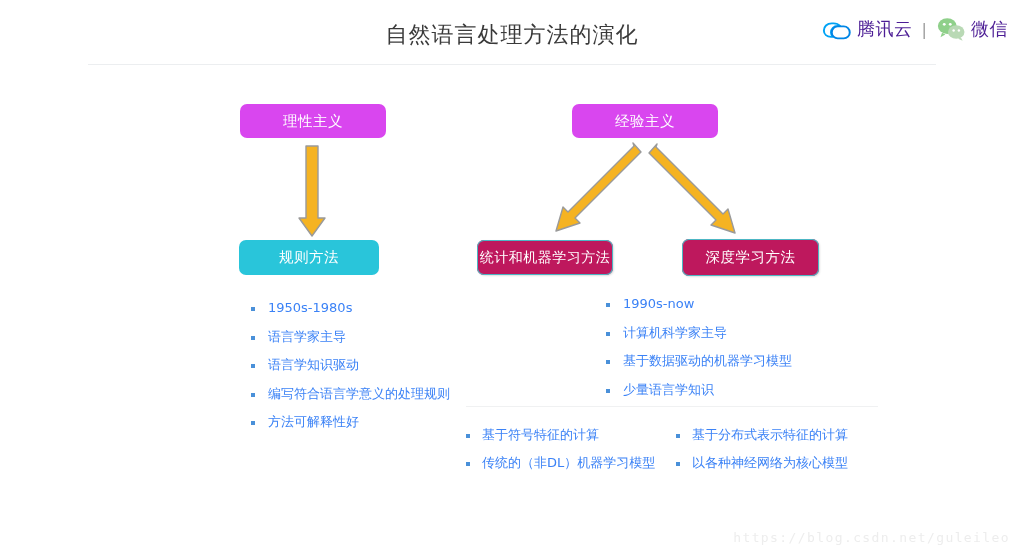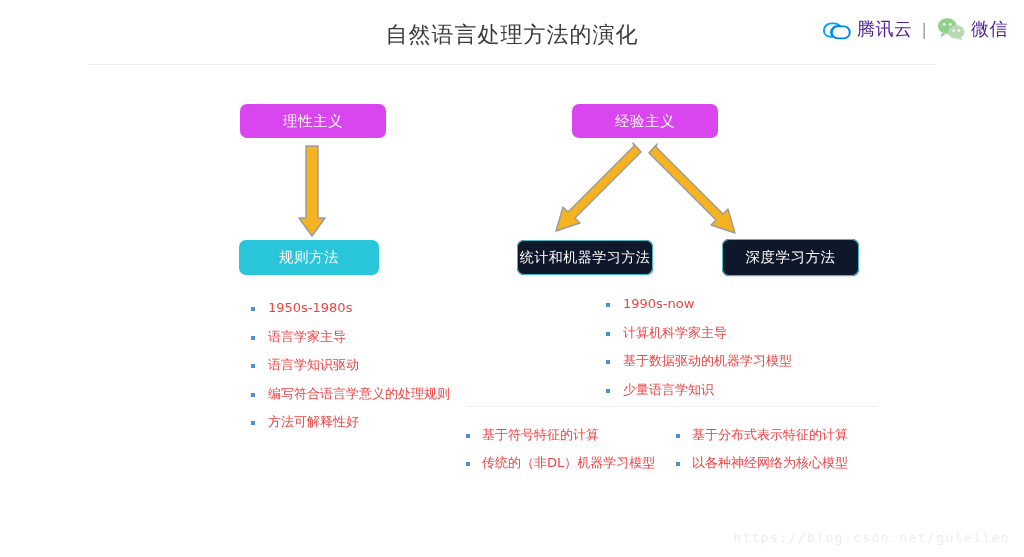--- a/index.html
+++ b/index.html
@@ -63,21 +63,21 @@
     align-items: center;
     justify-content: center;
     border-radius: 7px;
     font-size: 14.5px;
     letter-spacing: 0.5px;
     color: #ffffff;
     white-space: nowrap;
   }
   .box-blue   { background: #d946ef; }
   .box-cyan   { background: #29c5da; }
-  .box-cyan-o { background: #0f172a; box-shadow: 0 0 0 1px #4db6c4 inset, 1px 1px 2px rgba(0,0,0,0.13); margin-left: 40px; }
+  .box-cyan-o { background: #be185d; box-shadow: 0 0 0 1px #4db6c4 inset, 1px 1px 2px rgba(0,0,0,0.13); }
 
   #box-rationalism       { left: 240px; top: 104px; width: 146px; height: 34px; }
   #box-empiricism        { left: 572px; top: 104px; width: 146px; height: 34px; }
   #box-rule-method       { left: 239px; top: 240px; width: 140px; height: 35px; }
   #box-statistical-ml    { left: 477px; top: 240px; width: 136px; height: 35px; font-size: 14px; }
   #box-deep-learning     { left: 682px; top: 239px; width: 137px; height: 37px; }
 
   
   .arrows {
     position: absolute;
@@ -95,21 +95,21 @@
   }
   .bullet-dot {
     flex: 0 0 auto;
     width: 4px; height: 4px;
     background: #4a90d9;
     margin-top: 7px;
     margin-right: 13px;
   }
   .bullet-text {
     font-size: 13px;
-    color: #ef4444;
+    color: #3b82f6;
     line-height: 1.2;
     white-space: nowrap;
   }
 
   #list-rule-method  { left: 251px; top: 300px; }
   #list-empiricism   { left: 606px; top: 296px; }
 
   .sub-rule {
     position: absolute;
     left: 466px; top: 406px;

